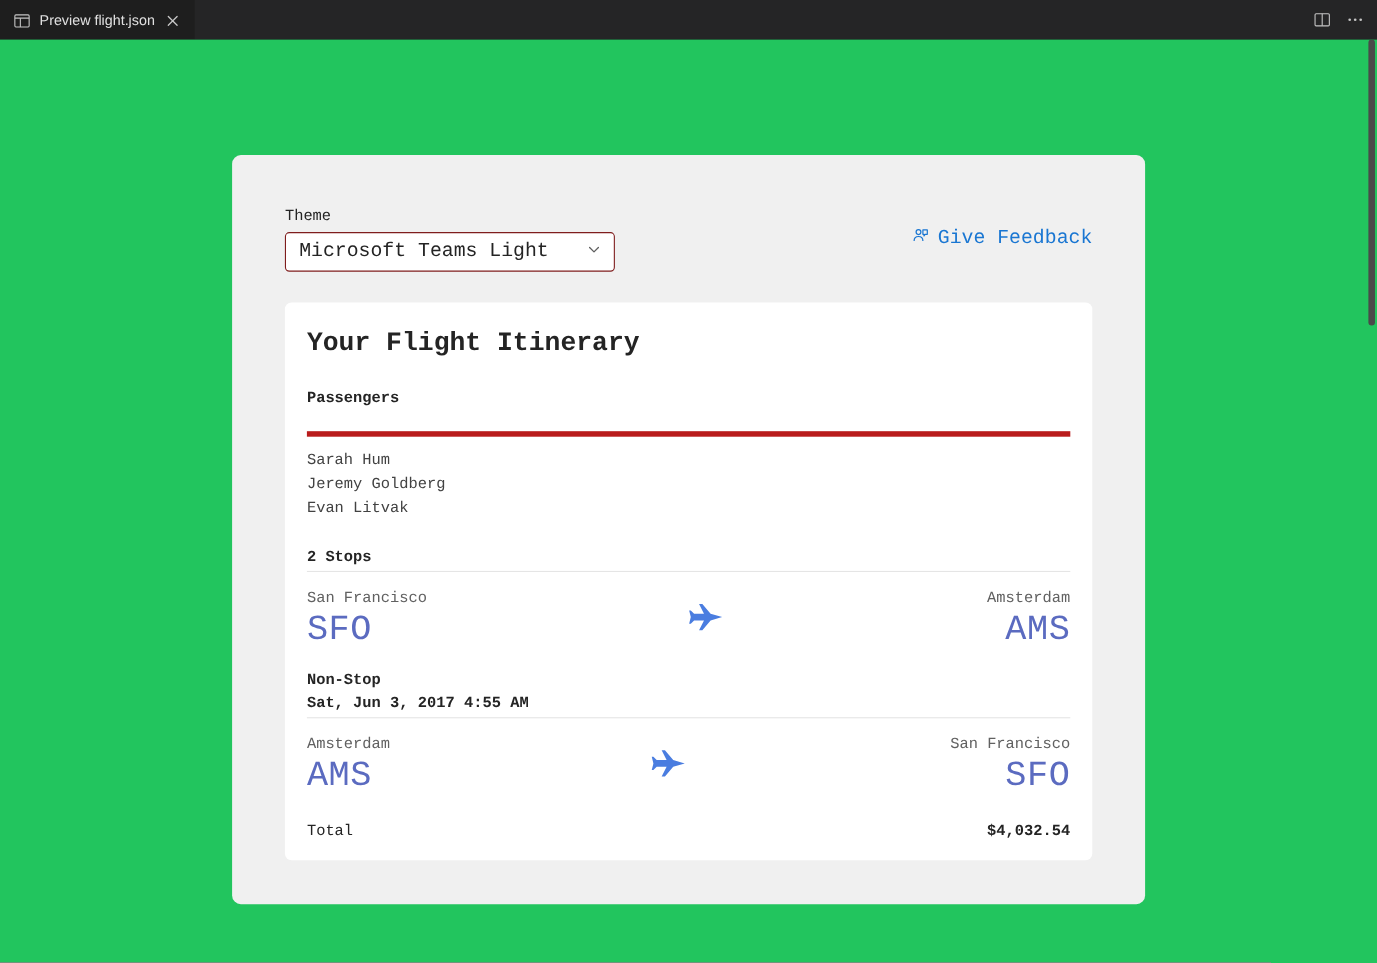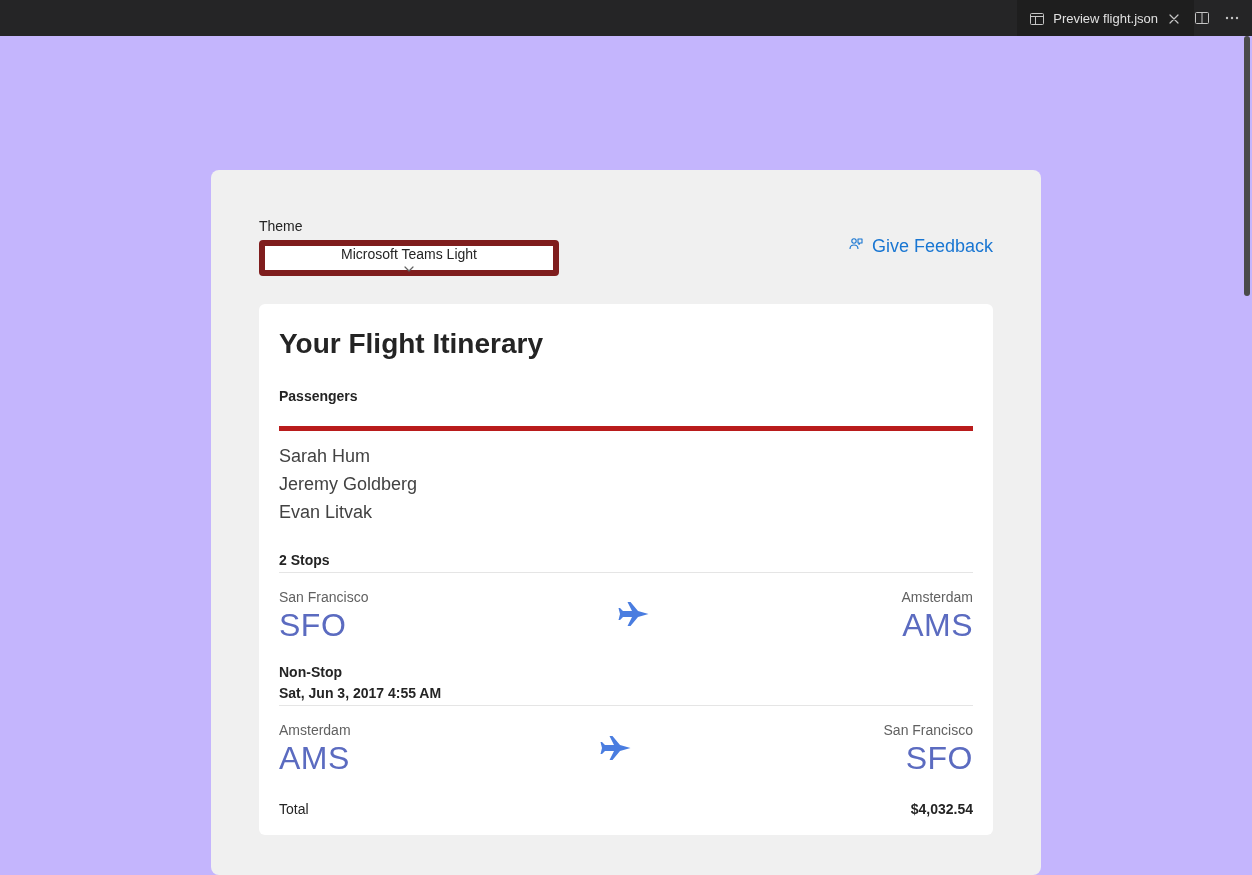--- a/index.html
+++ b/index.html
@@ -8,21 +8,21 @@
       font-family: "Segoe UI", -apple-system, sans-serif;
       width: 1252px;
       height: 875px;
       overflow: hidden;
     }
     .titlebar {
       height: 36px;
       background: #252526;
       display: flex;
       align-items: center;
-      justify-content: flex-end;
+      justify-content: space-between;
     }
     .tab-group { display: flex; height: 100%; }
     .tab {
       display: flex;
       align-items: center;
       gap: 8px;
       padding: 0 12px;
       background: #1e1e1e;
       color: #e0e0e0;
       font-size: 13px;
@@ -38,26 +38,27 @@
     .titlebar-actions {
       display: flex;
       gap: 14px;
       padding-right: 12px;
       color: #c5c5c5;
     }
     .titlebar-actions span { cursor: pointer; display:flex; align-items:center; }
 
     .viewport {
       height: calc(100% - 36px);
-      background: #c4b5fd;
+      background: #22c55e;
       display: flex;
       justify-content: center;
-      align-items: flex-end;
+      align-items: center;
       overflow: auto;
       position: relative;
+      font-family: Liberation Mono, monospace;
     }
     .scrollbar-track {
       position: absolute;
       right: 0; top: 0;
       width: 10px; height: 100%;
     }
     .scrollbar-thumb {
       position: absolute;
       right: 2px; top: 0;
       width: 6px; height: 260px;
@@ -77,62 +78,61 @@
       display: flex;
       justify-content: space-between;
       align-items: flex-end;
       margin-bottom: 28px;
     }
     .theme-block { display: flex; flex-direction: column; gap: 6px; }
     .theme-label { font-size: 14px; color: #242424; }
     .theme-select {
       width: 300px; height: 36px;
       background: #fff;
-      border: 6px solid #7f1d1d;
+      border: 1px solid #7f1d1d;
       border-radius: 4px;
       display: flex;
       align-items: center;
       justify-content: space-between;
       padding: 0 12px;
-      font-size: 14px;
+      font-size: 18px;
       color: #242424;
       cursor: pointer;
-      flex-direction: column;
     }
     .feedback-link {
       display: flex;
       align-items: center;
       gap: 8px;
       color: #1976d2;
       font-size: 18px;
       cursor: pointer;
       margin-bottom: 19px;
     }
 
     .card {
       background: #fff;
       border-radius: 6px;
       padding: 24px 20px 18px 20px;
     }
     .card-title {
-      font-size: 28px;
+      font-size: 24px;
       font-weight: 600;
       color: #242424;
       margin-bottom: 28px;
     }
     .section-label {
       font-size: 14px;
       font-weight: 600;
       color: #242424;
       padding-bottom: 22px;
       border-bottom: 5px solid #b91c1c;
       margin-bottom: 12px;
     }
     .passenger-list {
-      font-size: 18px;
+      font-size: 14px;
       color: #424242;
       line-height: 1.55;
       margin-bottom: 23px;
     }
     .segment-header {
       font-size: 14px;
       font-weight: 600;
       color: #242424;
       line-height: 1.55;
       padding-bottom: 0;

